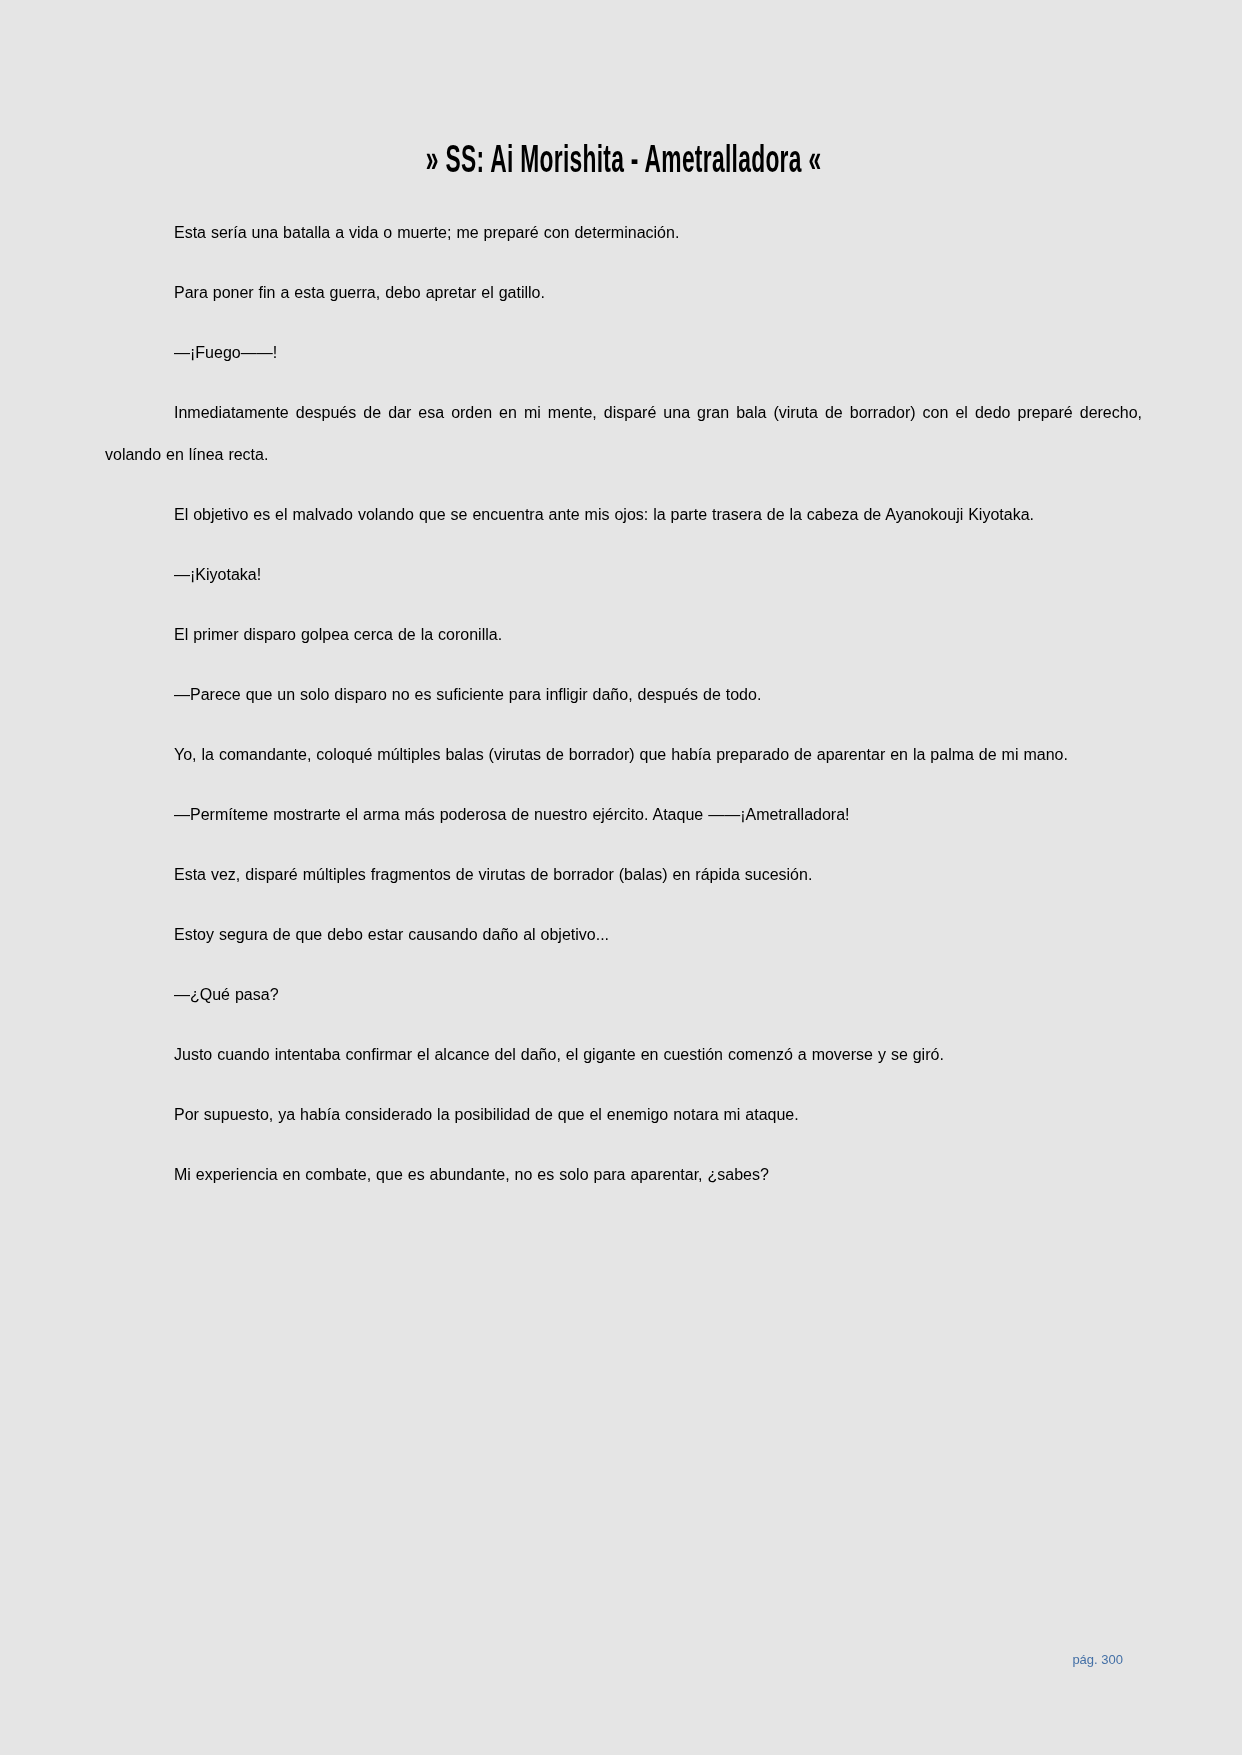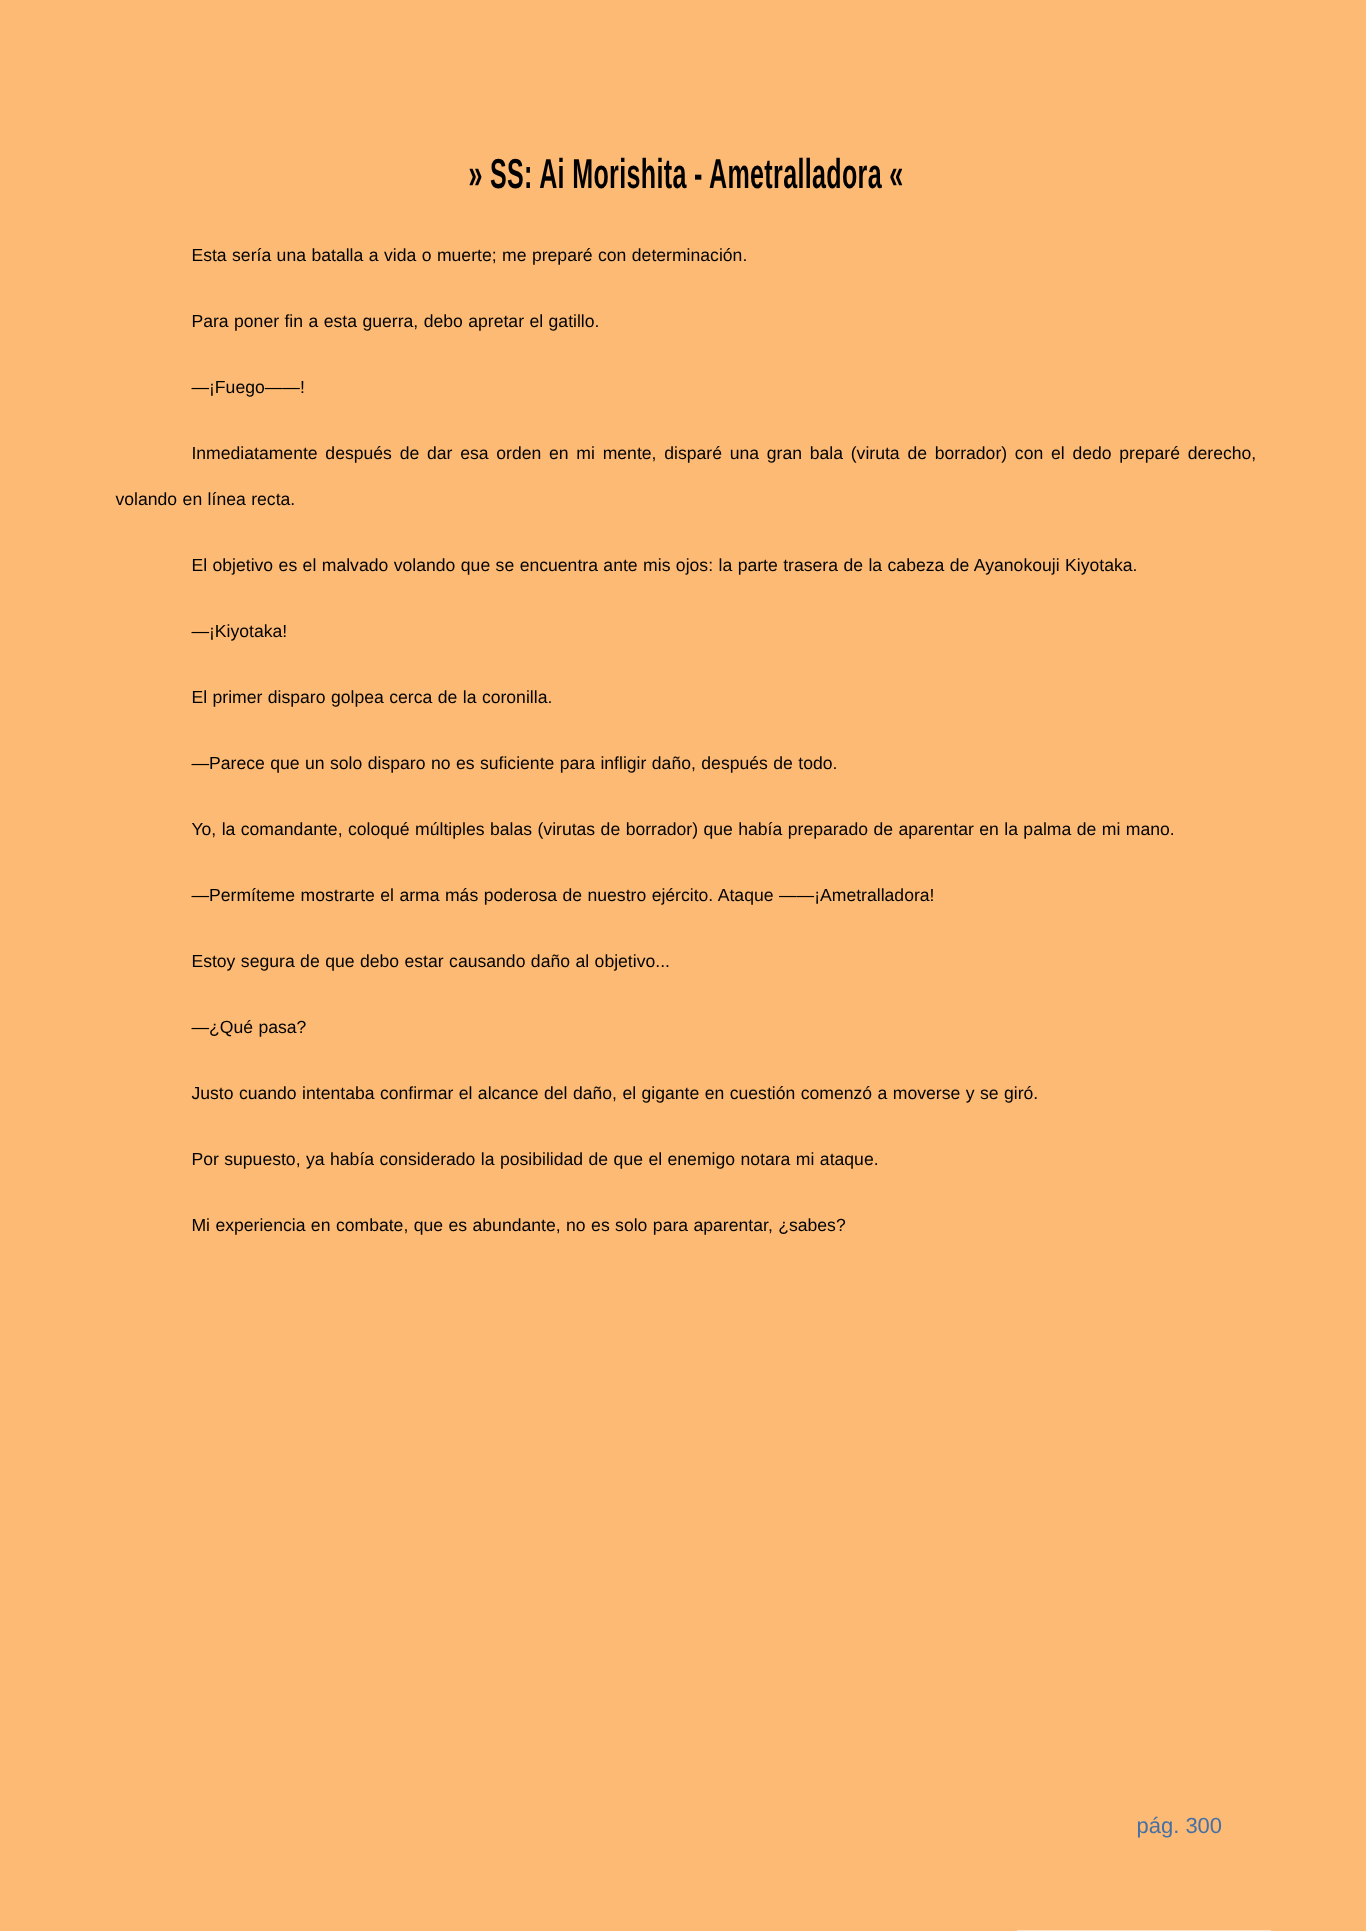--- a/index.html
+++ b/index.html
@@ -4,21 +4,21 @@
 <style>
   html, body {
     margin: 0;
     padding: 0;
     background: #ffffff;
   }
   .page {
     position: relative;
     width: 1242px;
     height: 1755px;
-    background: #fdba74;
+    background: #e5e5e5;
     font-family: "Liberation Sans", sans-serif;
     color: #000000;
     overflow: hidden;
     box-sizing: border-box;
   }
   .content {
     padding: 137px 100px 0 105px;
   }
   .title {
     margin: 0 0 29px 0;
@@ -38,22 +38,22 @@
     margin: 0 0 18px 0;
     font-size: 16px;
     line-height: 42px;
     text-align: justify;
     text-indent: 69px;
     word-spacing: 0.5px;
   }
   .page-footer {
     position: absolute;
     top: 1648px;
-    right: 131px;
-    font-size: 20px;
+    right: 119px;
+    font-size: 13px;
     line-height: 24px;
     color: #4470a6;
   }
 </style>
 </head>
 <body>
 
 <div class="page">
   <div class="content">
     <h1 class="title"><span class="title-inner">» SS: Ai Morishita - Ametralladora «</span></h1>
@@ -61,20 +61,21 @@
     <p class="para">Esta sería una batalla a vida o muerte; me preparé con determinación.</p>
     <p class="para">Para poner fin a esta guerra, debo apretar el gatillo.</p>
     <p class="para">—¡Fuego——!</p>
     <p class="para">Inmediatamente después de dar esa orden en mi mente, disparé una gran bala (viruta de borrador) con el dedo preparé derecho, volando en línea recta.</p>
     <p class="para">El objetivo es el malvado volando que se encuentra ante mis ojos: la parte trasera de la cabeza de Ayanokouji Kiyotaka.</p>
     <p class="para">—¡Kiyotaka!</p>
     <p class="para">El primer disparo golpea cerca de la coronilla.</p>
     <p class="para">—Parece que un solo disparo no es suficiente para infligir daño, después de todo.</p>
     <p class="para">Yo, la comandante, coloqué múltiples balas (virutas de borrador) que había preparado de aparentar en la palma de mi mano.</p>
     <p class="para">—Permíteme mostrarte el arma más poderosa de nuestro ejército. Ataque ——¡Ametralladora!</p>
+    <p class="para">Esta vez, disparé múltiples fragmentos de virutas de borrador (balas) en rápida sucesión.</p>
     <p class="para">Estoy segura de que debo estar causando daño al objetivo...</p>
     <p class="para">—¿Qué pasa?</p>
     <p class="para">Justo cuando intentaba confirmar el alcance del daño, el gigante en cuestión comenzó a moverse y se giró.</p>
     <p class="para">Por supuesto, ya había considerado la posibilidad de que el enemigo notara mi ataque.</p>
     <p class="para">Mi experiencia en combate, que es abundante, no es solo para aparentar, ¿sabes?</p>
   </div>
 
   <div class="page-footer">pág. 300</div>
 </div>
 

